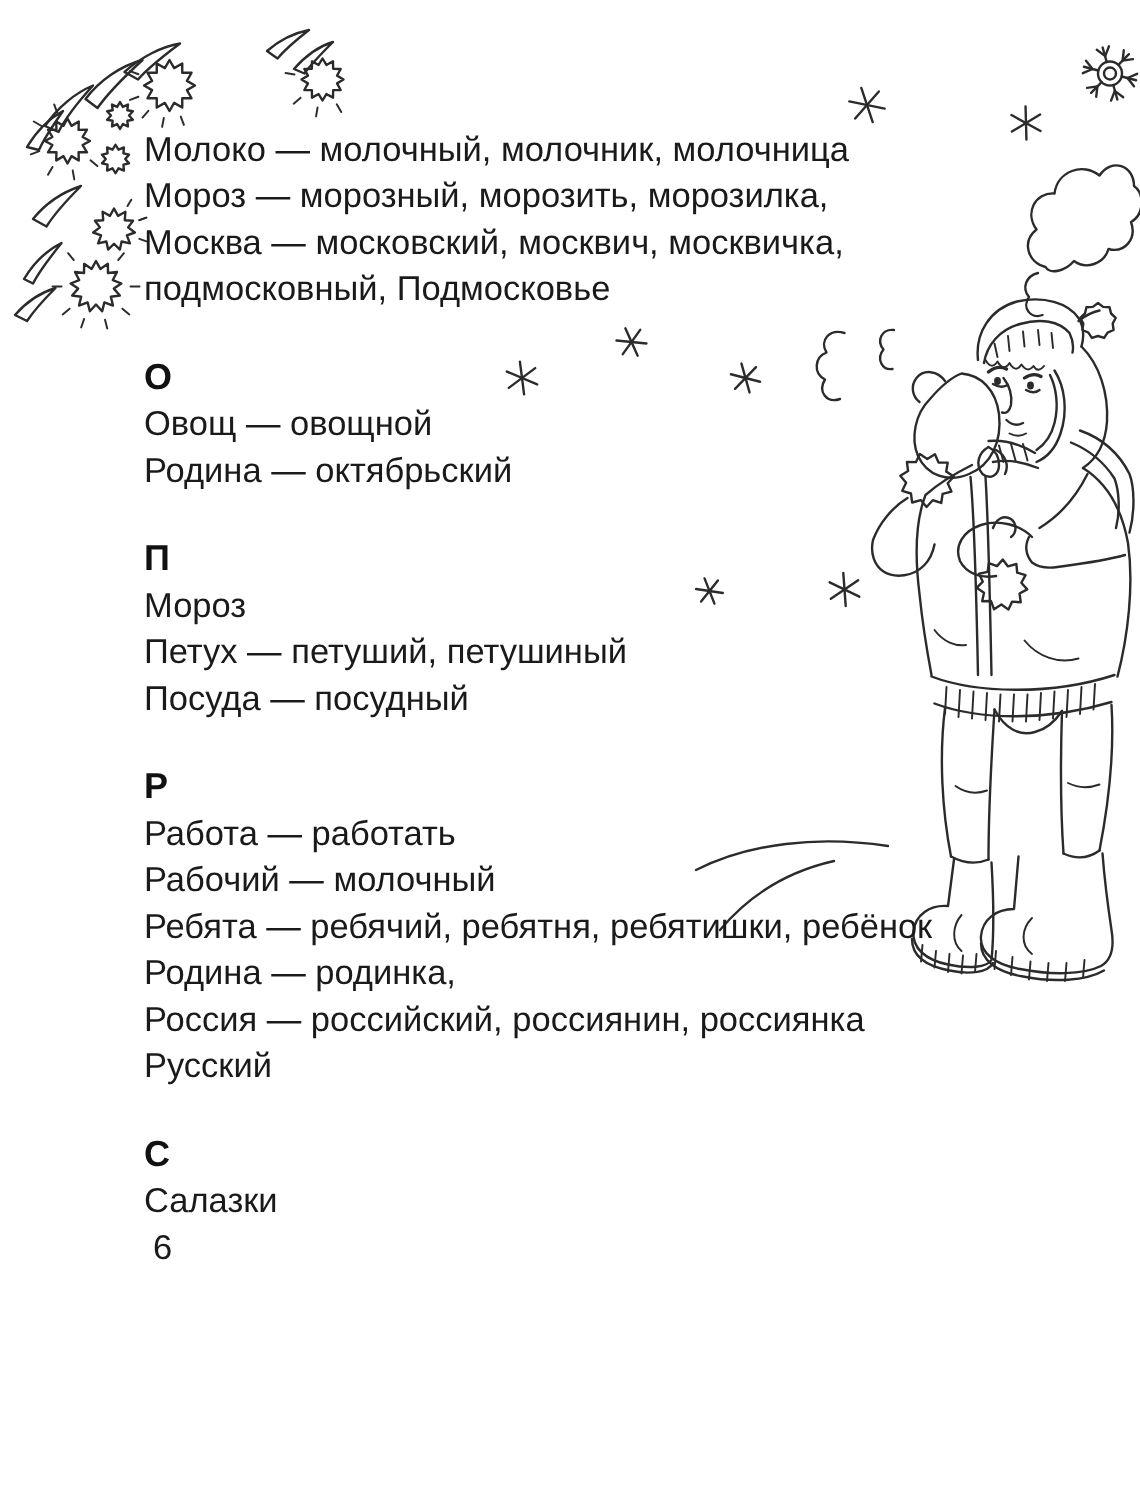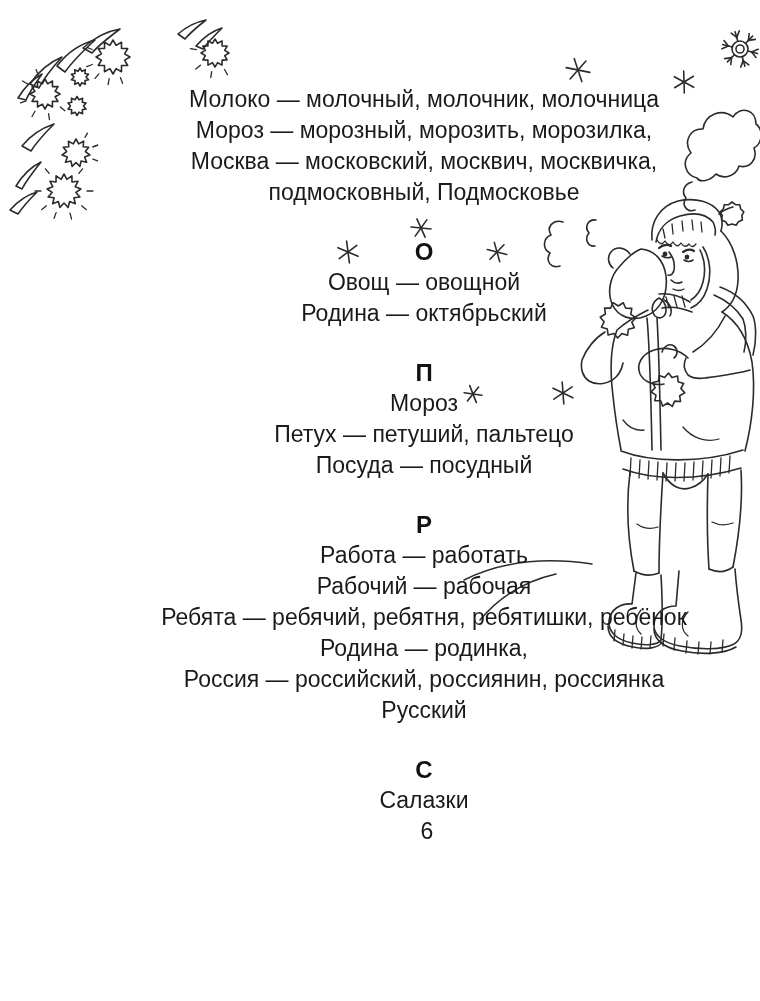--- a/index.html
+++ b/index.html
@@ -3,22 +3,22 @@
 <meta charset="utf-8">
 <style>
   html,body{margin:0;padding:0;}
   body{
     width:760px;height:1001px;background:#ffffff;position:relative;overflow:hidden;
     font-family:"Liberation Sans", sans-serif;
   }
   .page{position:absolute;inset:0;background:#fff;}
   svg.illus{position:absolute;left:0;top:0;}
   main.text{
-    position:absolute;left:124px;top:84px;width:600px;
-    font-size:23px;line-height:31px;color:#1a1a1a;text-align:center;
+    position:absolute;left:96px;top:84px;width:600px;
+    font-size:23px;line-height:31px;color:#1a1a1a;
   }
   main.text p{margin:0;white-space:nowrap;}
   section{margin-top:28px;}
   h2.letter{margin:0;font-size:24px;line-height:31px;font-weight:700;color:#111;}
   .page-number{padding-left:6px;}
   .ink{stroke:#2b2b2b;fill:none;stroke-width:1.6;stroke-linecap:round;stroke-linejoin:round;}
   .thin{stroke-width:1.3;}
   .bold{stroke-width:2.2;}
   .fillink{fill:#2b2b2b;stroke:none;}
 </style>
@@ -252,28 +252,28 @@
 
     <section>
       <h2 class="letter">О</h2>
       <p>Овощ — овощной</p>
       <p>Родина — октябрьский</p>
     </section>
 
     <section>
       <h2 class="letter">П</h2>
       <p>Мороз</p>
-      <p>Петух — петуший, пальтецо</p>
+      <p>Петух — петуший, петушиный</p>
       <p>Посуда — посудный</p>
     </section>
 
     <section>
       <h2 class="letter">Р</h2>
       <p>Работа — работать</p>
-      <p>Рабочий — рабочая</p>
+      <p>Рабочий — молочный</p>
       <p>Ребята — ребячий, ребятня, ребятишки, ребёнок</p>
       <p>Родина — родинка,</p>
       <p>Россия — российский, россиянин, россиянка</p>
       <p>Русский</p>
     </section>
 
     <section>
       <h2 class="letter">С</h2>
       <p>Салазки</p>
       <p class="page-number">6</p>

